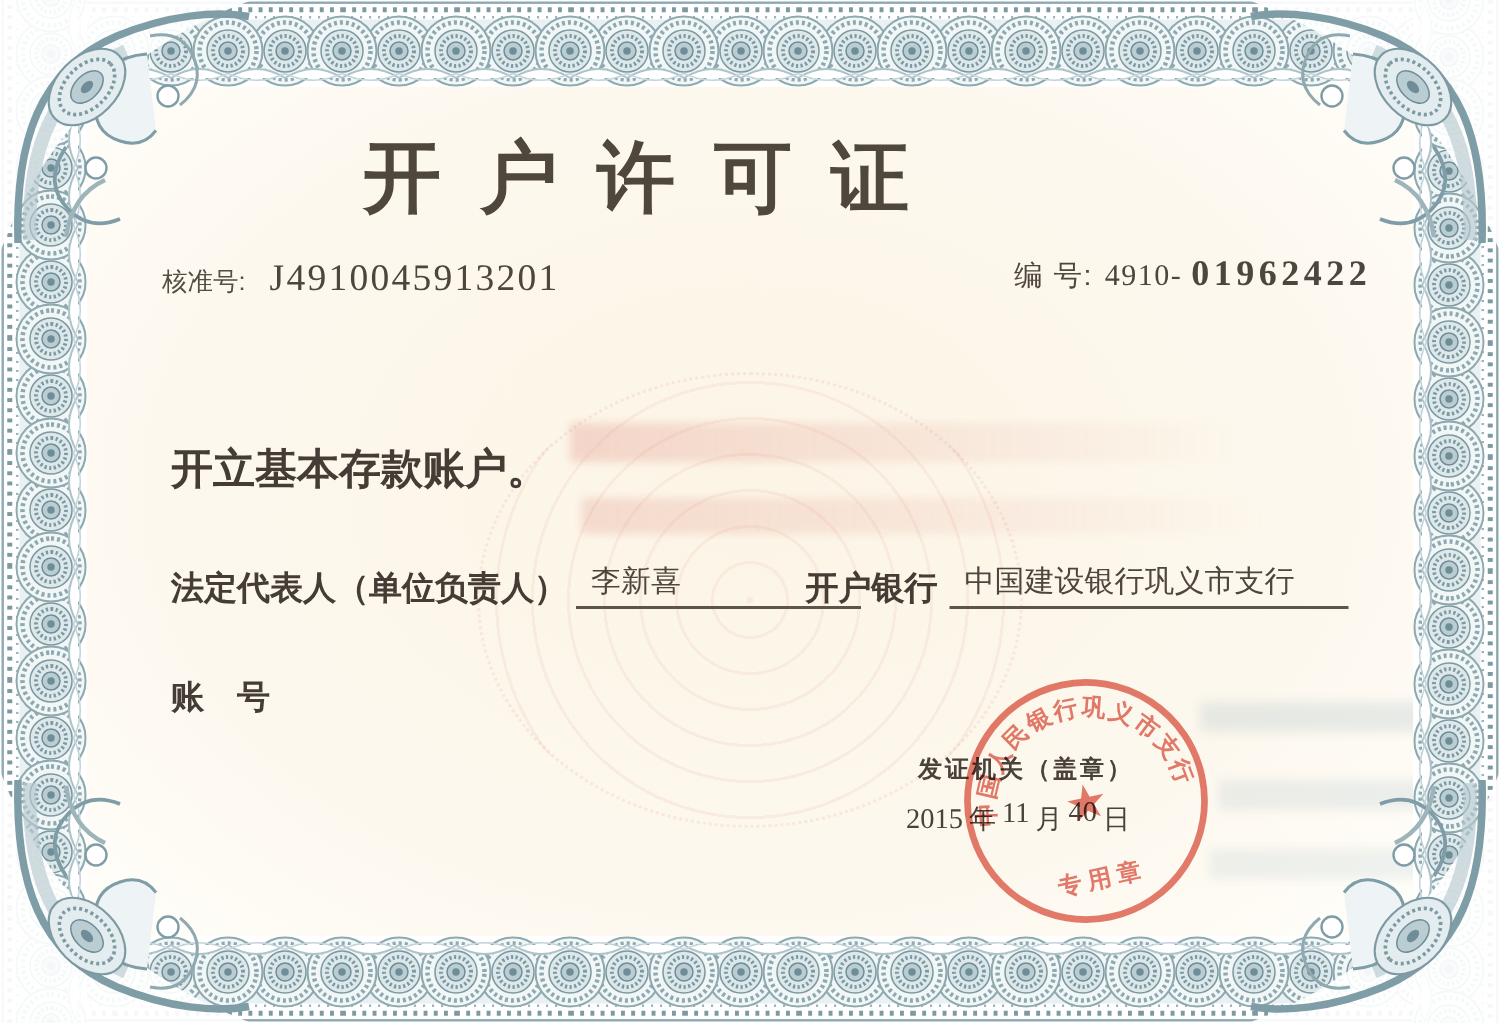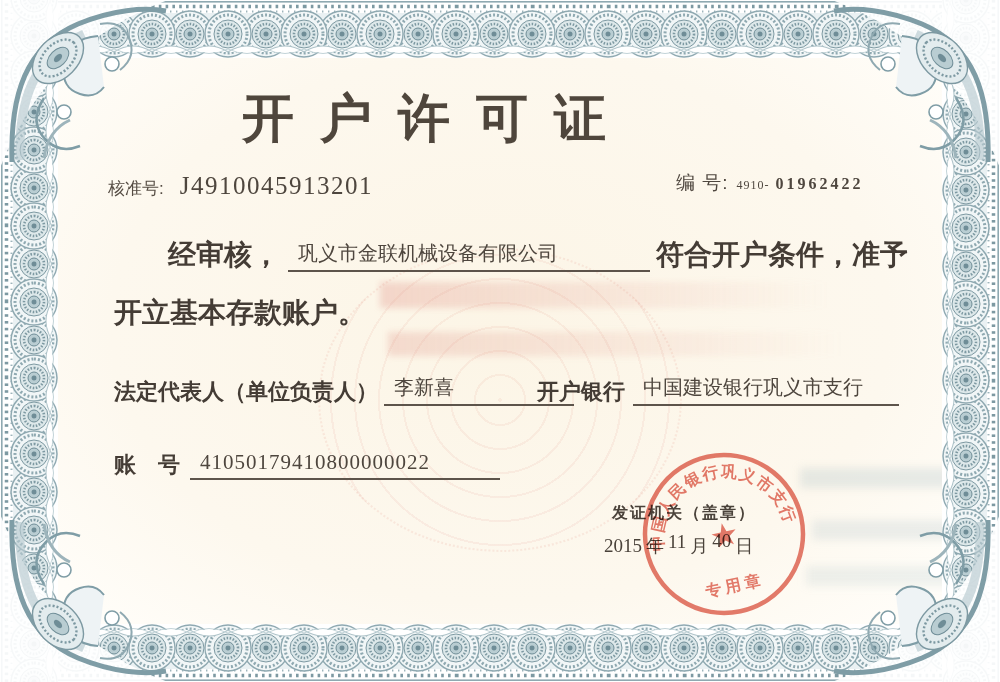--- a/index.html
+++ b/index.html
@@ -30,22 +30,22 @@
   
   .title{
     left:0;top:84px;width:848px;text-align:center;
     font-family:"Liberation Serif",serif;font-size:52px;font-weight:700;
     letter-spacing:26px;text-indent:26px;color:#4f463c;
   }
   .approval{left:108px;top:172px;font-size:17px;color:#554c43;}
   .approval .val{font-family:"Liberation Serif",serif;font-size:25px;letter-spacing:1.5px;margin-left:16px;color:#4e463e;}
 
   .serial{left:676px;top:170px;font-size:19px;color:#4e463e;letter-spacing:1px;}
-  .serial .prefix{font-family:"Liberation Serif",serif;font-size:12px;margin-left:8px;}
-  .serial .red{font-family:"Liberation Serif",serif;font-size:16px;font-weight:700;letter-spacing:3px;margin-left:6px;}
+  .serial .prefix{font-family:"Liberation Serif",serif;font-size:20px;margin-left:8px;}
+  .serial .red{font-family:"Liberation Serif",serif;font-size:24px;font-weight:700;letter-spacing:3px;margin-left:6px;}
 
   .line1{left:168px;top:236px;display:flex;align-items:flex-end;}
   .b-big{font-size:28px;font-weight:700;color:#443c35;white-space:nowrap;}
   .u-field{
     border-bottom:2px solid #5d544b;font-family:"Liberation Serif",serif;
     font-size:20px;color:#4e463e;padding:0 4px 3px 10px;white-space:nowrap;
   }
   .company{width:348px;margin:0 6px 2px 8px;}
   .line2{left:114px;top:294px;}
 
@@ -141,40 +141,34 @@
   <div class="abs title">开户许可证</div>
 
   <div class="abs approval">
     <span>核准号:</span><span class="val">J4910045913201</span>
   </div>
 
   <div class="abs serial">
     <span>编 号:</span><span class="prefix">4910-</span><span class="red">01962422</span>
   </div>
 
-  <div class="abs line1">
-    <span class="b-big">经审核，</span>
-    <span class="u-field company">巩义市金联机械设备有限公司</span>
-    <span class="b-big">符合开户条件，准予</span>
-  </div>
 
   <div class="abs rowA">
     <span class="b-mid">法定代表人（单位负责人）</span>
     <span class="u-field legal-val">李新喜</span>
   </div>
 
   <div class="abs line2 b-big">开立基本存款账户。</div>
   <div class="abs rowB">
     <span class="b-mid">开户银行</span>
     <span class="u-field bank-val">中国建设银行巩义市支行</span>
   </div>
 
   <div class="abs rowC">
     <span class="b-mid">账　号</span>
-    <span class="u-field acct-val">41050179410800000022</span>
   </div>
 
   <div class="abs issuer-label">发证机关（盖章）</div>
   <div class="abs issue-date">
     <span class="num">2015</span><span class="unit">年</span><span class="num m">11</span><span class="unit">月</span><span class="num d">40</span><span class="unit">日</span>
   </div>
 
   <svg class="abs stamp" viewBox="0 0 176 176" aria-hidden="true">
     <defs>
       <path id="ringPath" d="M26,93 A62,62 0 1 1 150,93" fill="none"></path>

